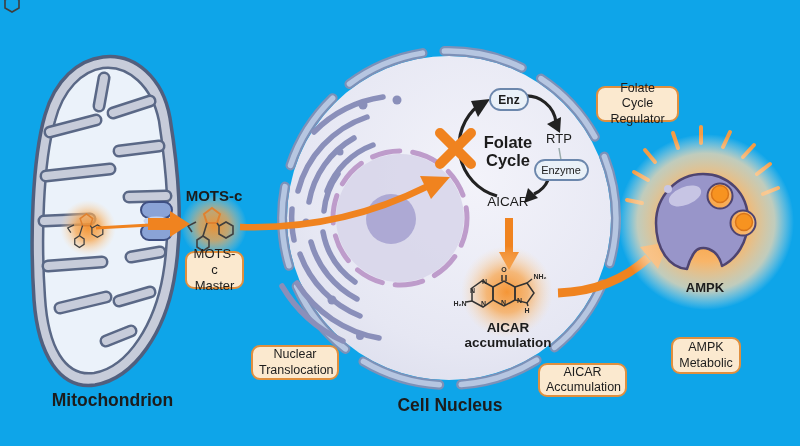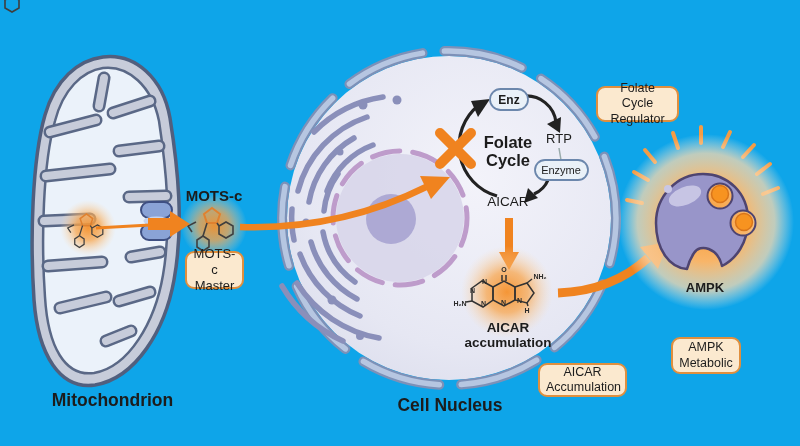--- a/index.html
+++ b/index.html
@@ -252,20 +252,24 @@
 
 <div class="lbl bold" style="left:640px;top:281px;width:130px;font-size:13px;">
   <div>AMPK</div>
 </div>
 
 <div class="callout" style="left:185px;top:251px;width:59px;height:38px;font-size:13px;">
   <span>MOTS-c</span>
   <span>Master</span>
 </div>
 
+<div class="callout" style="left:251px;top:345px;width:88px;height:35px;">
+  <span>Nuclear</span>
+  <span>Translocation</span>
+</div>
 
 <div class="callout" style="left:596px;top:86px;width:83px;height:36px;">
   <span>Folate Cycle</span>
   <span>Regulator</span>
 </div>
 
 <div class="callout" style="left:538px;top:363px;width:89px;height:34px;">
   <span>AICAR</span>
   <span>Accumulation</span>
 </div>

